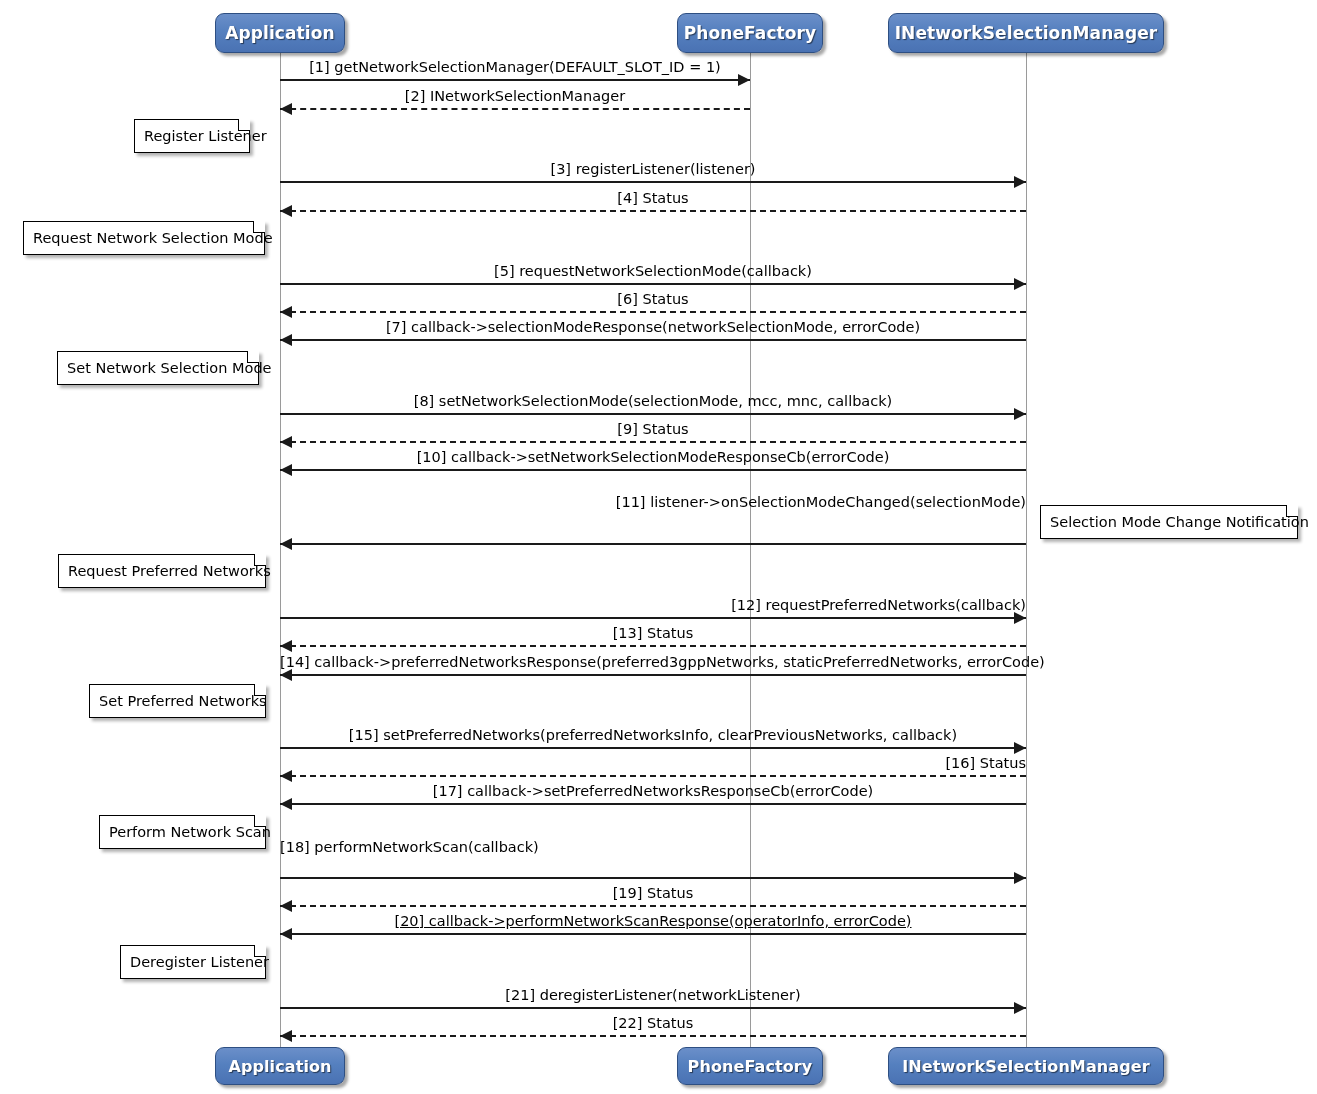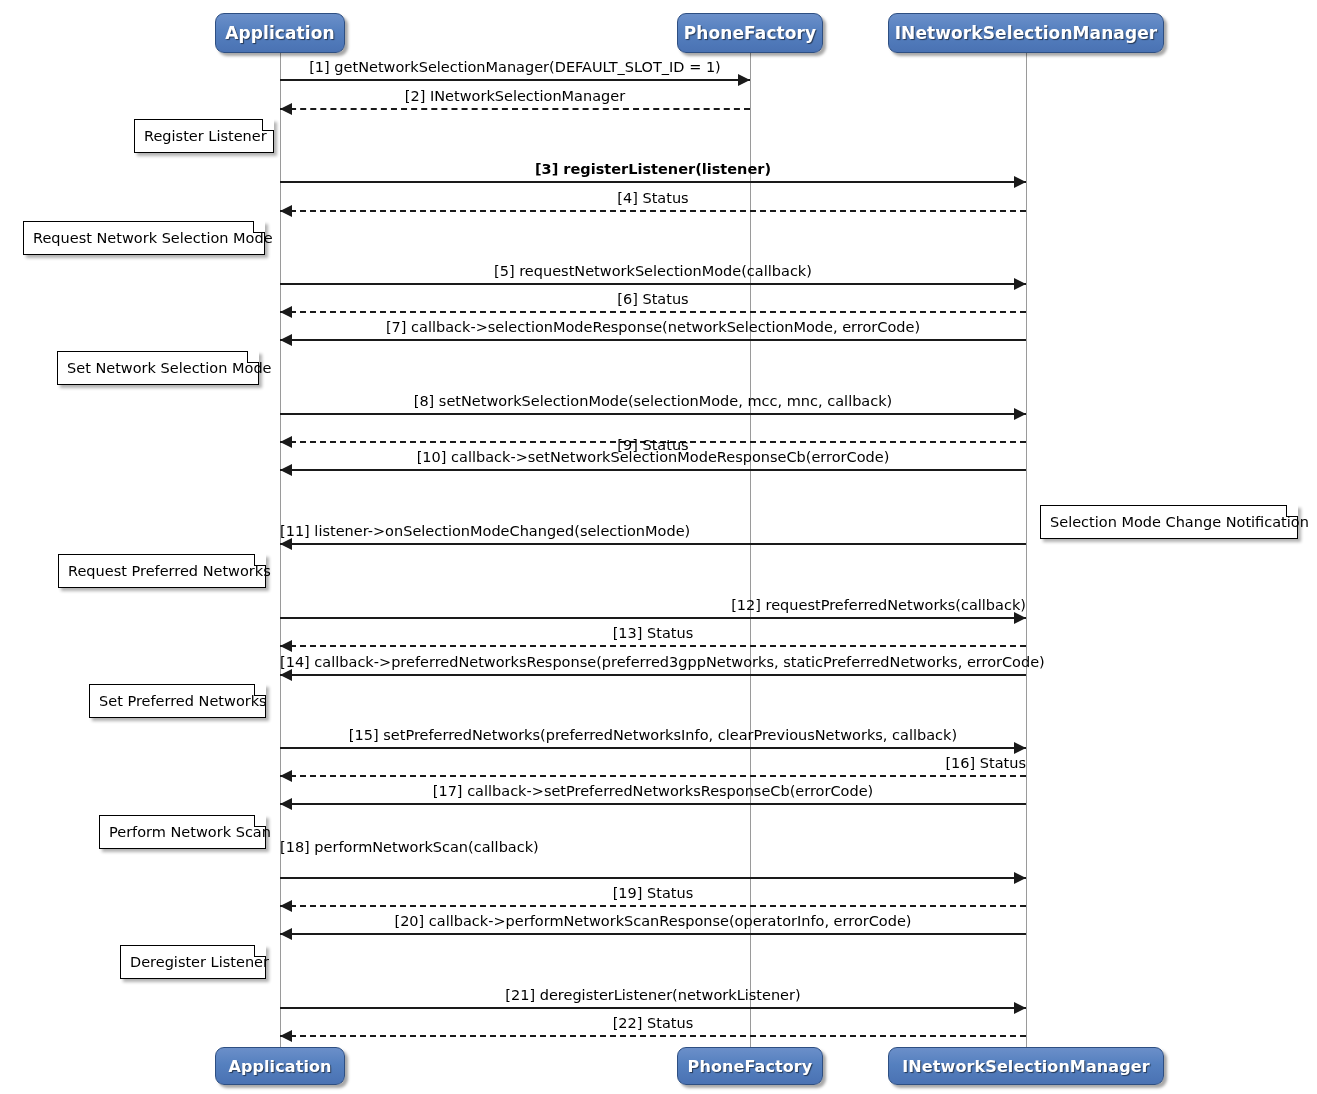--- a/index.html
+++ b/index.html
@@ -124,45 +124,45 @@
     </div>
   <div id="messages-layer">
       <div class="msg-line" style="left: 280px; top: 79px; width: 470px;"></div>
       <div class="arrowhead right" style="top: 74px; left: 738px;"></div>
       <div class="msg-label" style="top: 60px; left: 280px; width: 470px; text-align: center;">[1] getNetworkSelectionManager(DEFAULT_SLOT_ID = 1)</div>
       <div class="msg-line dashed" style="left: 280px; top: 108px; width: 470px;"></div>
       <div class="arrowhead left" style="top: 103px; left: 280px;"></div>
       <div class="msg-label" style="top: 89px; left: 280px; width: 470px; text-align: center;">[2] INetworkSelectionManager</div>
       <div class="msg-line" style="left: 280px; top: 181px; width: 746px;"></div>
       <div class="arrowhead right" style="top: 176px; left: 1014px;"></div>
-      <div class="msg-label" style="top: 162px; left: 280px; width: 746px; text-align: center; font-weight: bold;">[3] registerListener(listener)</div>
+      <div class="msg-label" style="top: 162px; left: 280px; width: 746px; text-align: center;">[3] registerListener(listener)</div>
       <div class="msg-line dashed" style="left: 280px; top: 210px; width: 746px;"></div>
       <div class="arrowhead left" style="top: 205px; left: 280px;"></div>
       <div class="msg-label" style="top: 191px; left: 280px; width: 746px; text-align: center;">[4] Status</div>
       <div class="msg-line" style="left: 280px; top: 283px; width: 746px;"></div>
       <div class="arrowhead right" style="top: 278px; left: 1014px;"></div>
       <div class="msg-label" style="top: 264px; left: 280px; width: 746px; text-align: center;">[5] requestNetworkSelectionMode(callback)</div>
       <div class="msg-line dashed" style="left: 280px; top: 311px; width: 746px;"></div>
       <div class="arrowhead left" style="top: 306px; left: 280px;"></div>
       <div class="msg-label" style="top: 292px; left: 280px; width: 746px; text-align: center;">[6] Status</div>
       <div class="msg-line" style="left: 280px; top: 339px; width: 746px;"></div>
       <div class="arrowhead left" style="top: 334px; left: 280px;"></div>
       <div class="msg-label" style="top: 320px; left: 280px; width: 746px; text-align: center;">[7] callback-&gt;selectionModeResponse(networkSelectionMode, errorCode)</div>
       <div class="msg-line" style="left: 280px; top: 413px; width: 746px;"></div>
       <div class="arrowhead right" style="top: 408px; left: 1014px;"></div>
       <div class="msg-label" style="top: 394px; left: 280px; width: 746px; text-align: center;">[8] setNetworkSelectionMode(selectionMode, mcc, mnc, callback)</div>
       <div class="msg-line dashed" style="left: 280px; top: 441px; width: 746px;"></div>
       <div class="arrowhead left" style="top: 436px; left: 280px;"></div>
-      <div class="msg-label" style="top: 422px; left: 280px; width: 746px; text-align: center; margin-top: 16px;">[9] Status</div>
+      <div class="msg-label" style="top: 422px; left: 280px; width: 746px; text-align: center;">[9] Status</div>
       <div class="msg-line" style="left: 280px; top: 469px; width: 746px;"></div>
       <div class="arrowhead left" style="top: 464px; left: 280px;"></div>
       <div class="msg-label" style="top: 450px; left: 280px; width: 746px; text-align: center;">[10] callback-&gt;setNetworkSelectionModeResponseCb(errorCode)</div>
       <div class="msg-line" style="left: 280px; top: 543px; width: 746px;"></div>
       <div class="arrowhead left" style="top: 538px; left: 280px;"></div>
-      <div class="msg-label" style="top: 524px; left: 280px; width: 746px; text-align: left;">[11] listener-&gt;onSelectionModeChanged(selectionMode)</div>
+      <div class="msg-label" style="top: 495px; left: 280px; width: 746px; text-align: right;">[11] listener-&gt;onSelectionModeChanged(selectionMode)</div>
       <div class="msg-line" style="left: 280px; top: 617px; width: 746px;"></div>
       <div class="arrowhead right" style="top: 612px; left: 1014px;"></div>
       <div class="msg-label" style="top: 598px; left: 280px; width: 746px; text-align: right;">[12] requestPreferredNetworks(callback)</div>
       <div class="msg-line dashed" style="left: 280px; top: 645px; width: 746px;"></div>
       <div class="arrowhead left" style="top: 640px; left: 280px;"></div>
       <div class="msg-label" style="top: 626px; left: 280px; width: 746px; text-align: center;">[13] Status</div>
       <div class="msg-line" style="left: 280px; top: 674px; width: 746px;"></div>
       <div class="arrowhead left" style="top: 669px; left: 280px;"></div>
       <div class="msg-label" style="top: 655px; left: 280px; width: 746px; text-align: center;">[14] callback-&gt;preferredNetworksResponse(preferred3gppNetworks, staticPreferredNetworks, errorCode)</div>
       <div class="msg-line" style="left: 280px; top: 747px; width: 746px;"></div>
@@ -175,30 +175,30 @@
       <div class="arrowhead left" style="top: 798px; left: 280px;"></div>
       <div class="msg-label" style="top: 784px; left: 280px; width: 746px; text-align: center;">[17] callback-&gt;setPreferredNetworksResponseCb(errorCode)</div>
       <div class="msg-line" style="left: 280px; top: 877px; width: 746px;"></div>
       <div class="arrowhead right" style="top: 872px; left: 1014px;"></div>
       <div class="msg-label" style="top: 840px; left: 280px; width: 746px; text-align: left;">[18] performNetworkScan(callback)</div>
       <div class="msg-line dashed" style="left: 280px; top: 905px; width: 746px;"></div>
       <div class="arrowhead left" style="top: 900px; left: 280px;"></div>
       <div class="msg-label" style="top: 886px; left: 280px; width: 746px; text-align: center;">[19] Status</div>
       <div class="msg-line" style="left: 280px; top: 933px; width: 746px;"></div>
       <div class="arrowhead left" style="top: 928px; left: 280px;"></div>
-      <div class="msg-label" style="top: 914px; left: 280px; width: 746px; text-align: center;">[20] callback-&gt;performNetworkScanResponse(operatorInfo, errorCode)</div>
+      <div class="msg-label" style="top: 914px; left: 280px; width: 746px; text-align: center; text-decoration: underline;">[20] callback-&gt;performNetworkScanResponse(operatorInfo, errorCode)</div>
       <div class="msg-line" style="left: 280px; top: 1007px; width: 746px;"></div>
       <div class="arrowhead right" style="top: 1002px; left: 1014px;"></div>
       <div class="msg-label" style="top: 988px; left: 280px; width: 746px; text-align: center;">[21] deregisterListener(networkListener)</div>
       <div class="msg-line dashed" style="left: 280px; top: 1035px; width: 746px;"></div>
       <div class="arrowhead left" style="top: 1030px; left: 280px;"></div>
       <div class="msg-label" style="top: 1016px; left: 280px; width: 746px; text-align: center;">[22] Status</div>
     </div>
   <div id="notes-layer">
-      <div class="note" style="left: 134px; top: 119px; width: 140px; height: 34px;">
+      <div class="note" style="left: 134px; top: 119px; width: 116px; height: 34px;">
         <span>Register Listener</span>
         <span class="fold"></span>
       </div>
       <div class="note" style="left: 23px; top: 221px; width: 242px; height: 34px;">
         <span>Request Network Selection Mode</span>
         <span class="fold"></span>
       </div>
       <div class="note" style="left: 57px; top: 351px; width: 202px; height: 34px;">
         <span>Set Network Selection Mode</span>
         <span class="fold"></span>

